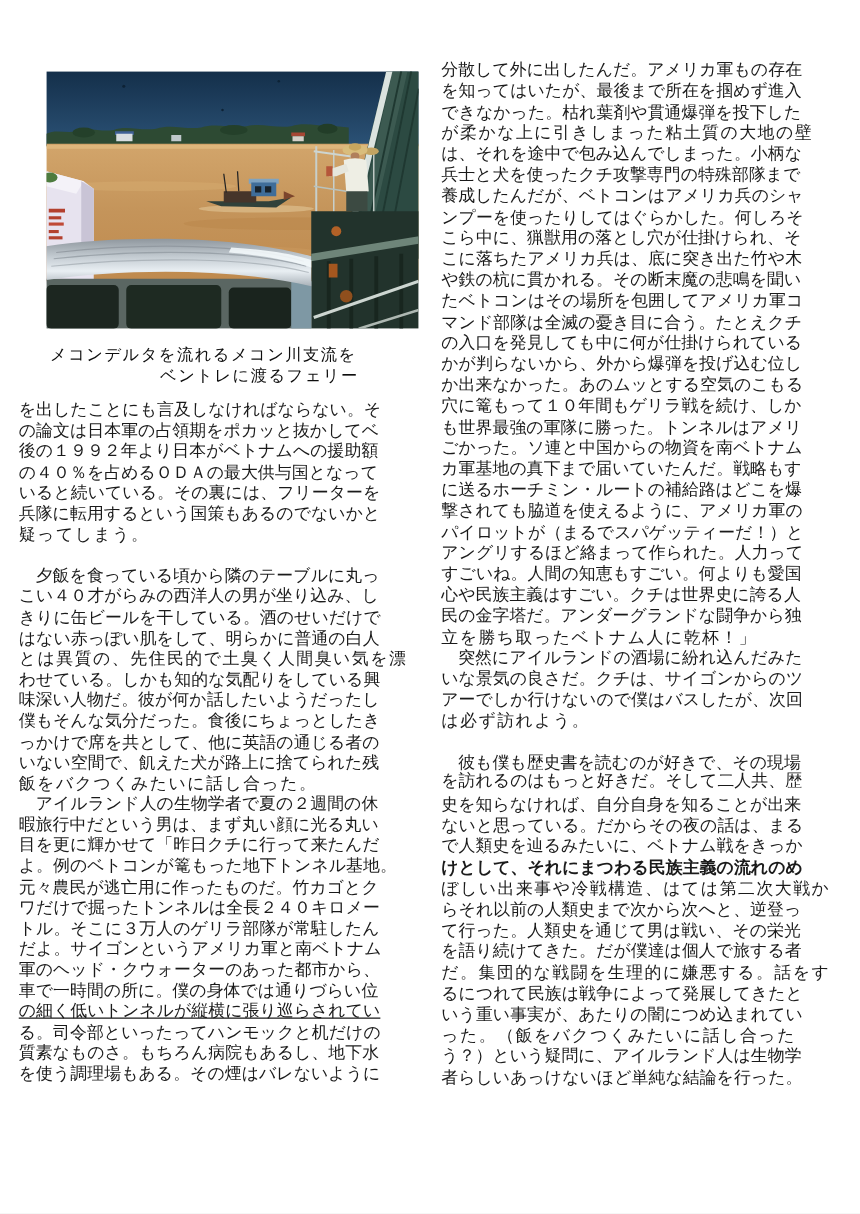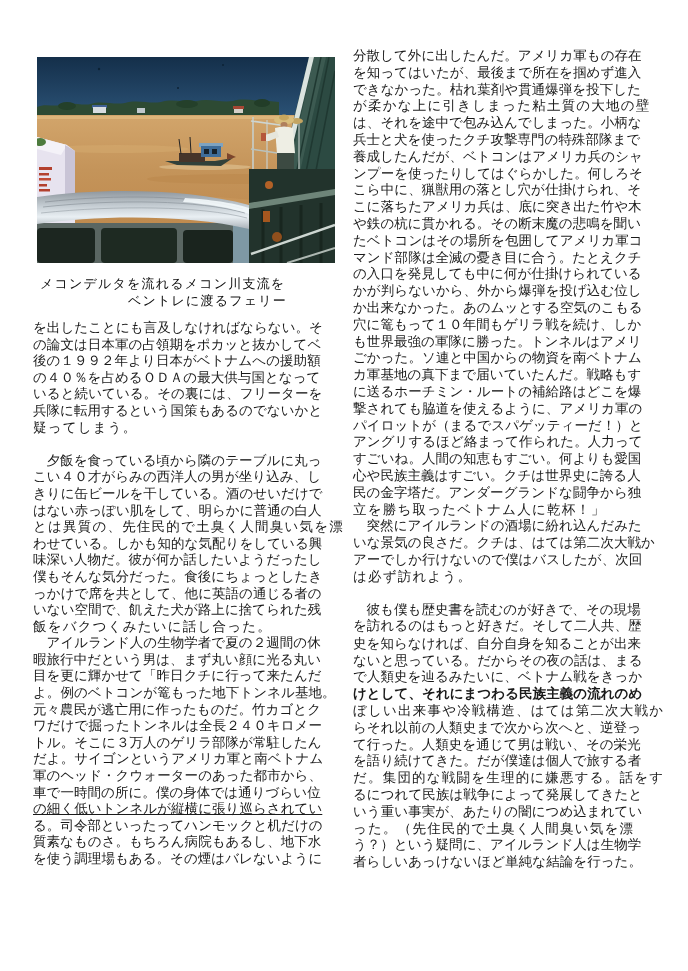--- a/index.html
+++ b/index.html
@@ -22,21 +22,21 @@
   }
   .caption .cap2{margin-left:88px;}
   .col{
     position:absolute;
     font-size:13.5px; letter-spacing:1.2px; color:#1a1a1a;
   }
   .col .t-line{
     height:var(--lh); line-height:var(--lh);
     white-space:nowrap;
   }
-  .col-left {left:33px; top:320px; width:309px; --lh:16.6px;}
+  .col-left {left:15px; top:320px; width:309px; --lh:16.6px;}
   .col-right{left:353px; top:48px;  width:309px; --lh:16.8px;}
 </style>
 </head>
 <body>
 
 <div class="page">
 
   <div class="photo">
     <svg viewBox="0 0 298 206" width="298" height="206">
       <defs>
@@ -225,35 +225,35 @@
       <div class="t-line" style="letter-spacing: 0.05px;">カ軍基地の真下まで届いていたんだ。戦略もす</div>
       <div class="t-line" style="letter-spacing: 0.05px;">に送るホーチミン・ルートの補給路はどこを爆</div>
       <div class="t-line" style="letter-spacing: 0.05px;">撃されても脇道を使えるように、アメリカ軍の</div>
       <div class="t-line" style="letter-spacing: 0.05px;">パイロットが（まるでスパゲッティーだ！）と</div>
       <div class="t-line" style="letter-spacing: 0.05px;">アングリするほど絡まって作られた。人力って</div>
       <div class="t-line" style="letter-spacing: 0.05px;">すごいね。人間の知恵もすごい。何よりも愛国</div>
       <div class="t-line" style="letter-spacing: 0.05px;">心や民族主義はすごい。クチは世界史に誇る人</div>
       <div class="t-line" style="letter-spacing: 0.05px;">民の金字塔だ。アンダーグランドな闘争から独</div>
       <div class="t-line">立を勝ち取ったベトナム人に乾杯！」</div>
       <div class="t-line" style="letter-spacing: 0.05px;">　突然にアイルランドの酒場に紛れ込んだみた</div>
-      <div class="t-line" style="letter-spacing: 0.05px;">いな景気の良さだ。クチは、はては第二次大戦か</div>
+      <div class="t-line" style="letter-spacing: 0.05px;">いな景気の良さだ。クチは、サイゴンからのツ</div>
       <div class="t-line" style="letter-spacing: 0.05px;">アーでしか行けないので僕はバスしたが、次回</div>
       <div class="t-line">は必ず訪れよう。</div>
       <div class="t-line">&nbsp;</div>
       <div class="t-line" style="letter-spacing: 0.05px;">　彼も僕も歴史書を読むのが好きで、その現場</div>
       <div class="t-line" style="letter-spacing: 0.05px; font-family: Liberation Mono, monospace;">を訪れるのはもっと好きだ。そして二人共、歴</div>
       <div class="t-line" style="letter-spacing: 0.05px;">史を知らなければ、自分自身を知ることが出来</div>
       <div class="t-line" style="letter-spacing: 0.05px;">ないと思っている。だからその夜の話は、まる</div>
       <div class="t-line" style="letter-spacing: 0.05px;">で人類史を辿るみたいに、ベトナム戦をきっか</div>
       <div class="t-line" style="letter-spacing: 0.05px; font-weight: bold;">けとして、それにまつわる民族主義の流れのめ</div>
       <div class="t-line">ぼしい出来事や冷戦構造、はては第二次大戦か</div>
       <div class="t-line" style="letter-spacing: 0.05px;">らそれ以前の人類史まで次から次へと、逆登っ</div>
       <div class="t-line" style="letter-spacing: 0.05px;">て行った。人類史を通じて男は戦い、その栄光</div>
       <div class="t-line" style="letter-spacing: 0.05px;">を語り続けてきた。だが僕達は個人で旅する者</div>
       <div class="t-line">だ。集団的な戦闘を生理的に嫌悪する。話をす</div>
       <div class="t-line" style="letter-spacing: 0.05px;">るにつれて民族は戦争によって発展してきたと</div>
       <div class="t-line" style="letter-spacing: 0.05px;">いう重い事実が、あたりの闇につめ込まれてい</div>
-      <div class="t-line">った。（先住民的で土臭く人間臭い気を漂</div>
+      <div class="t-line">った。（飯をバクつくみたいに話し合った</div>
       <div class="t-line" style="letter-spacing: 0.05px;">う？）という疑問に、アイルランド人は生物学</div>
       <div class="t-line" style="letter-spacing: 0.05px;">者らしいあっけないほど単純な結論を行った。</div>
     </div>
 
 </div>
 
 </body></html>

